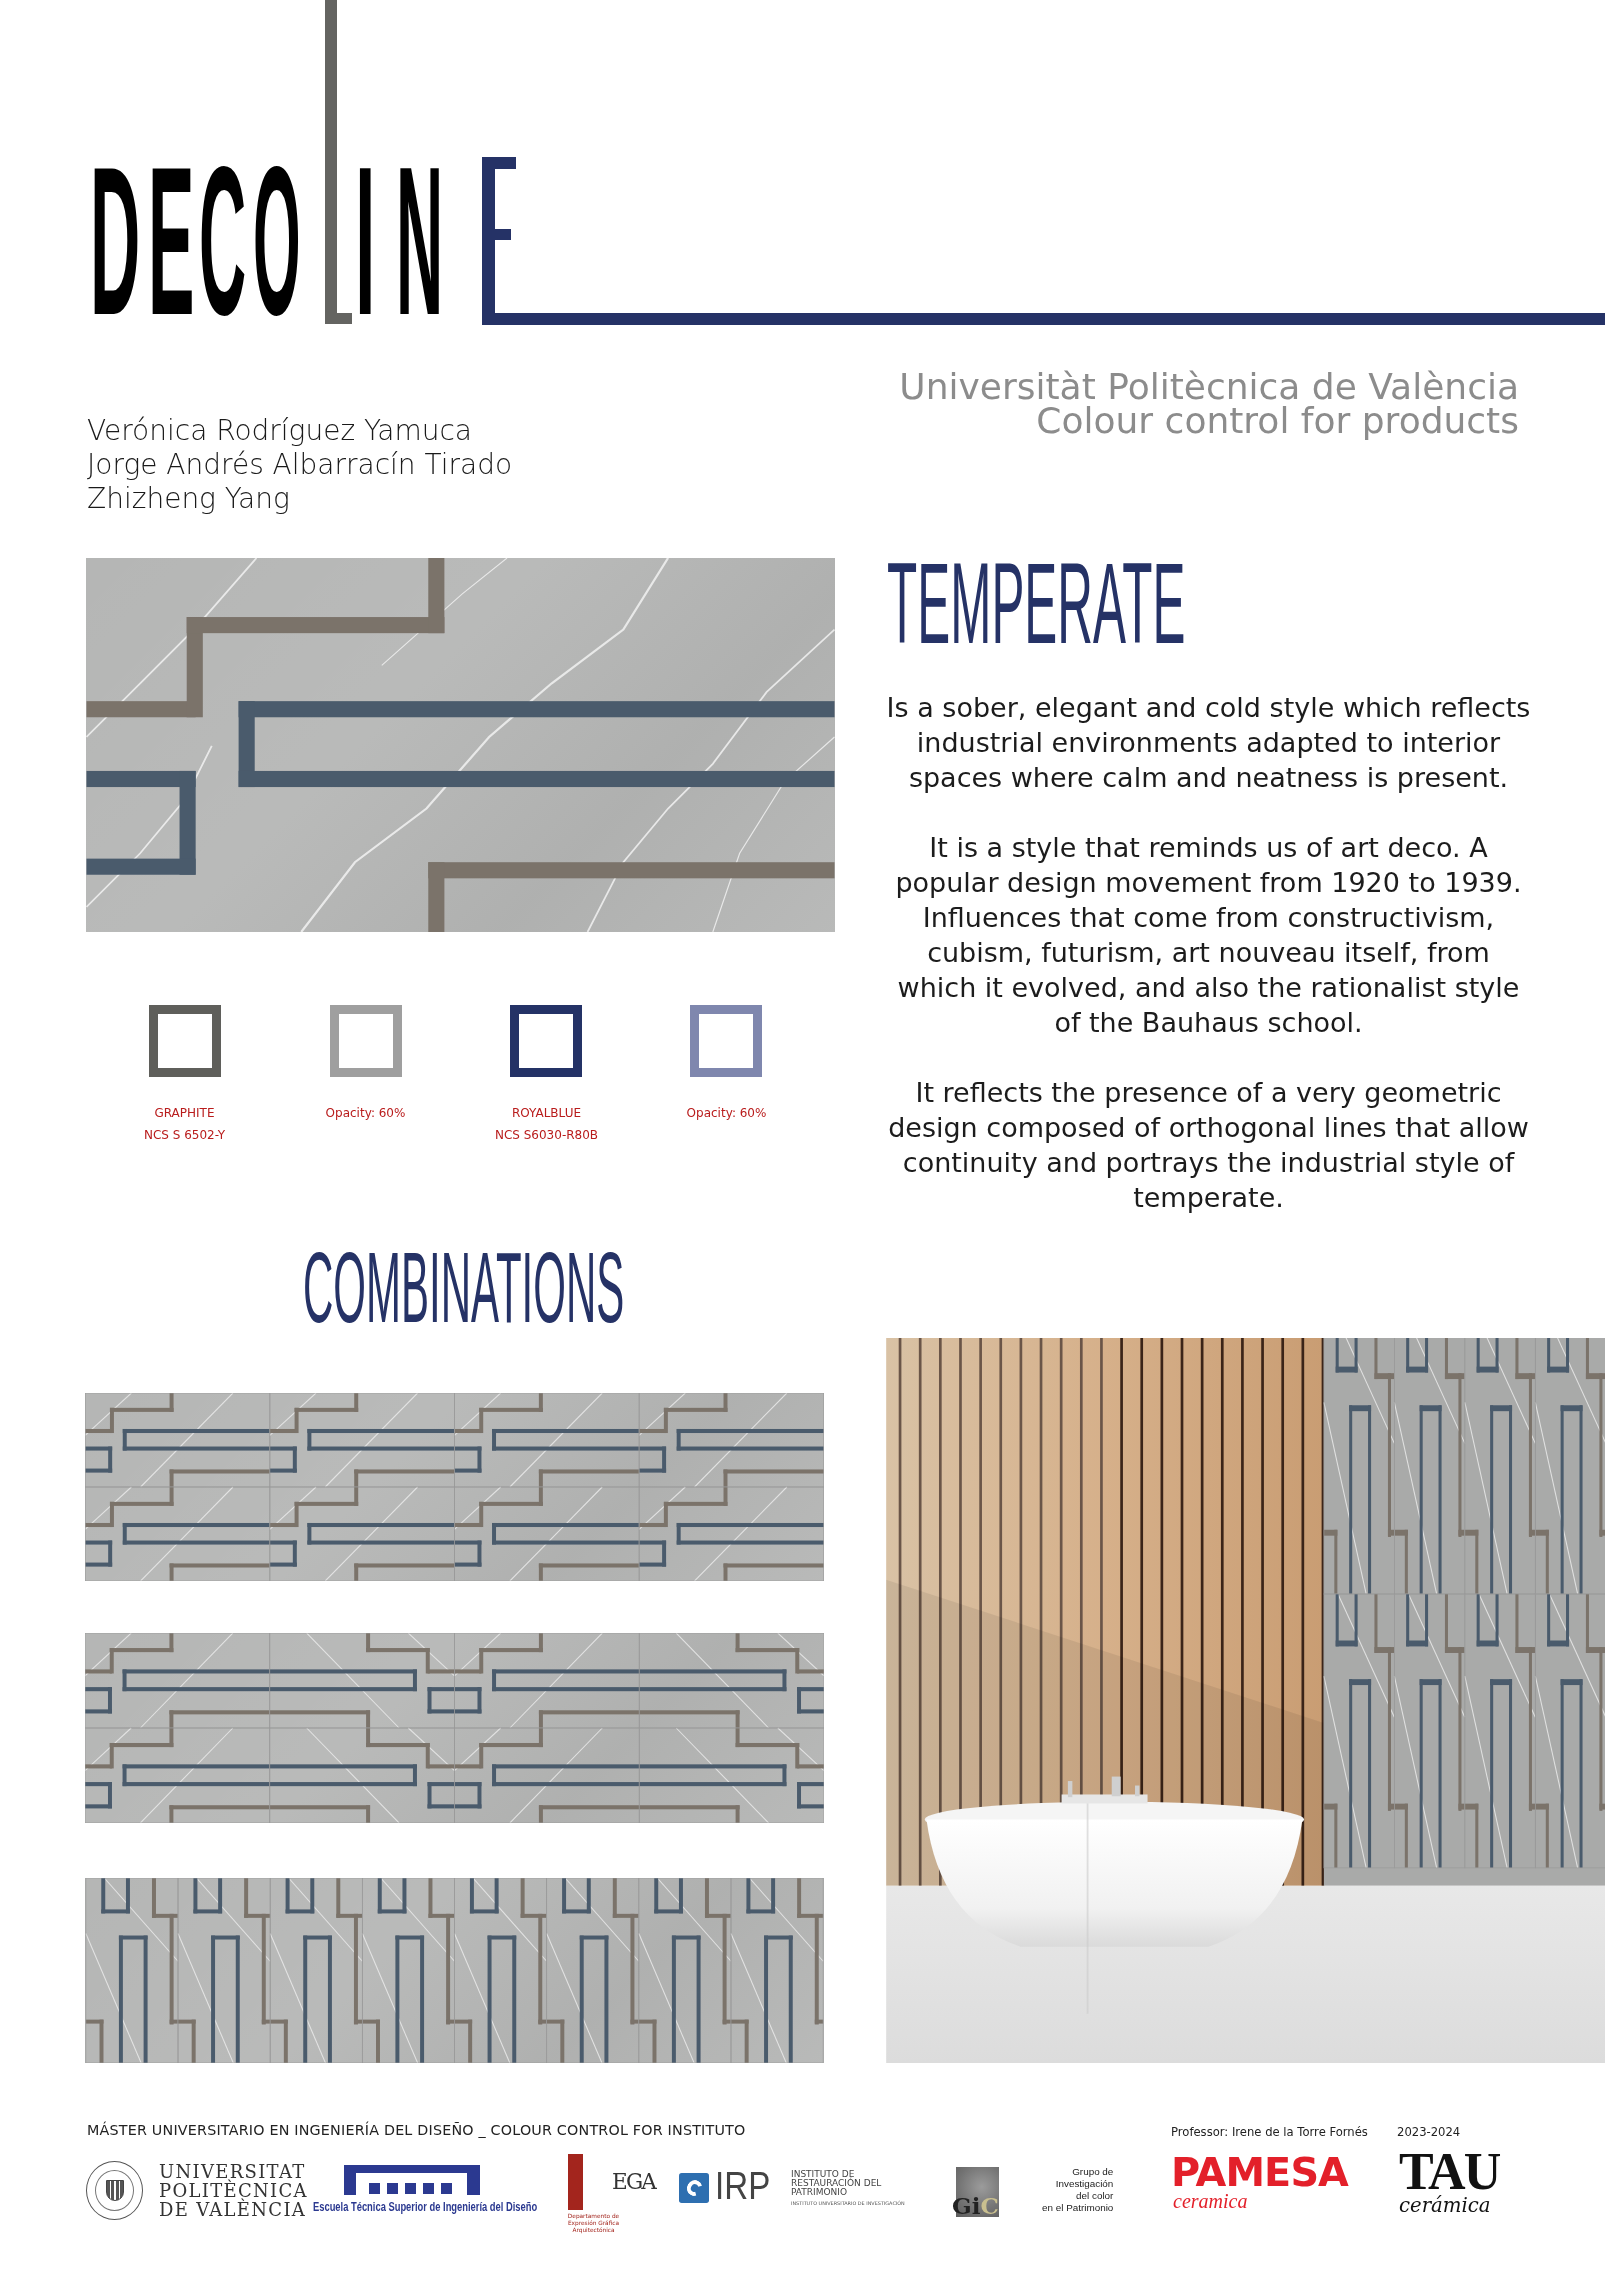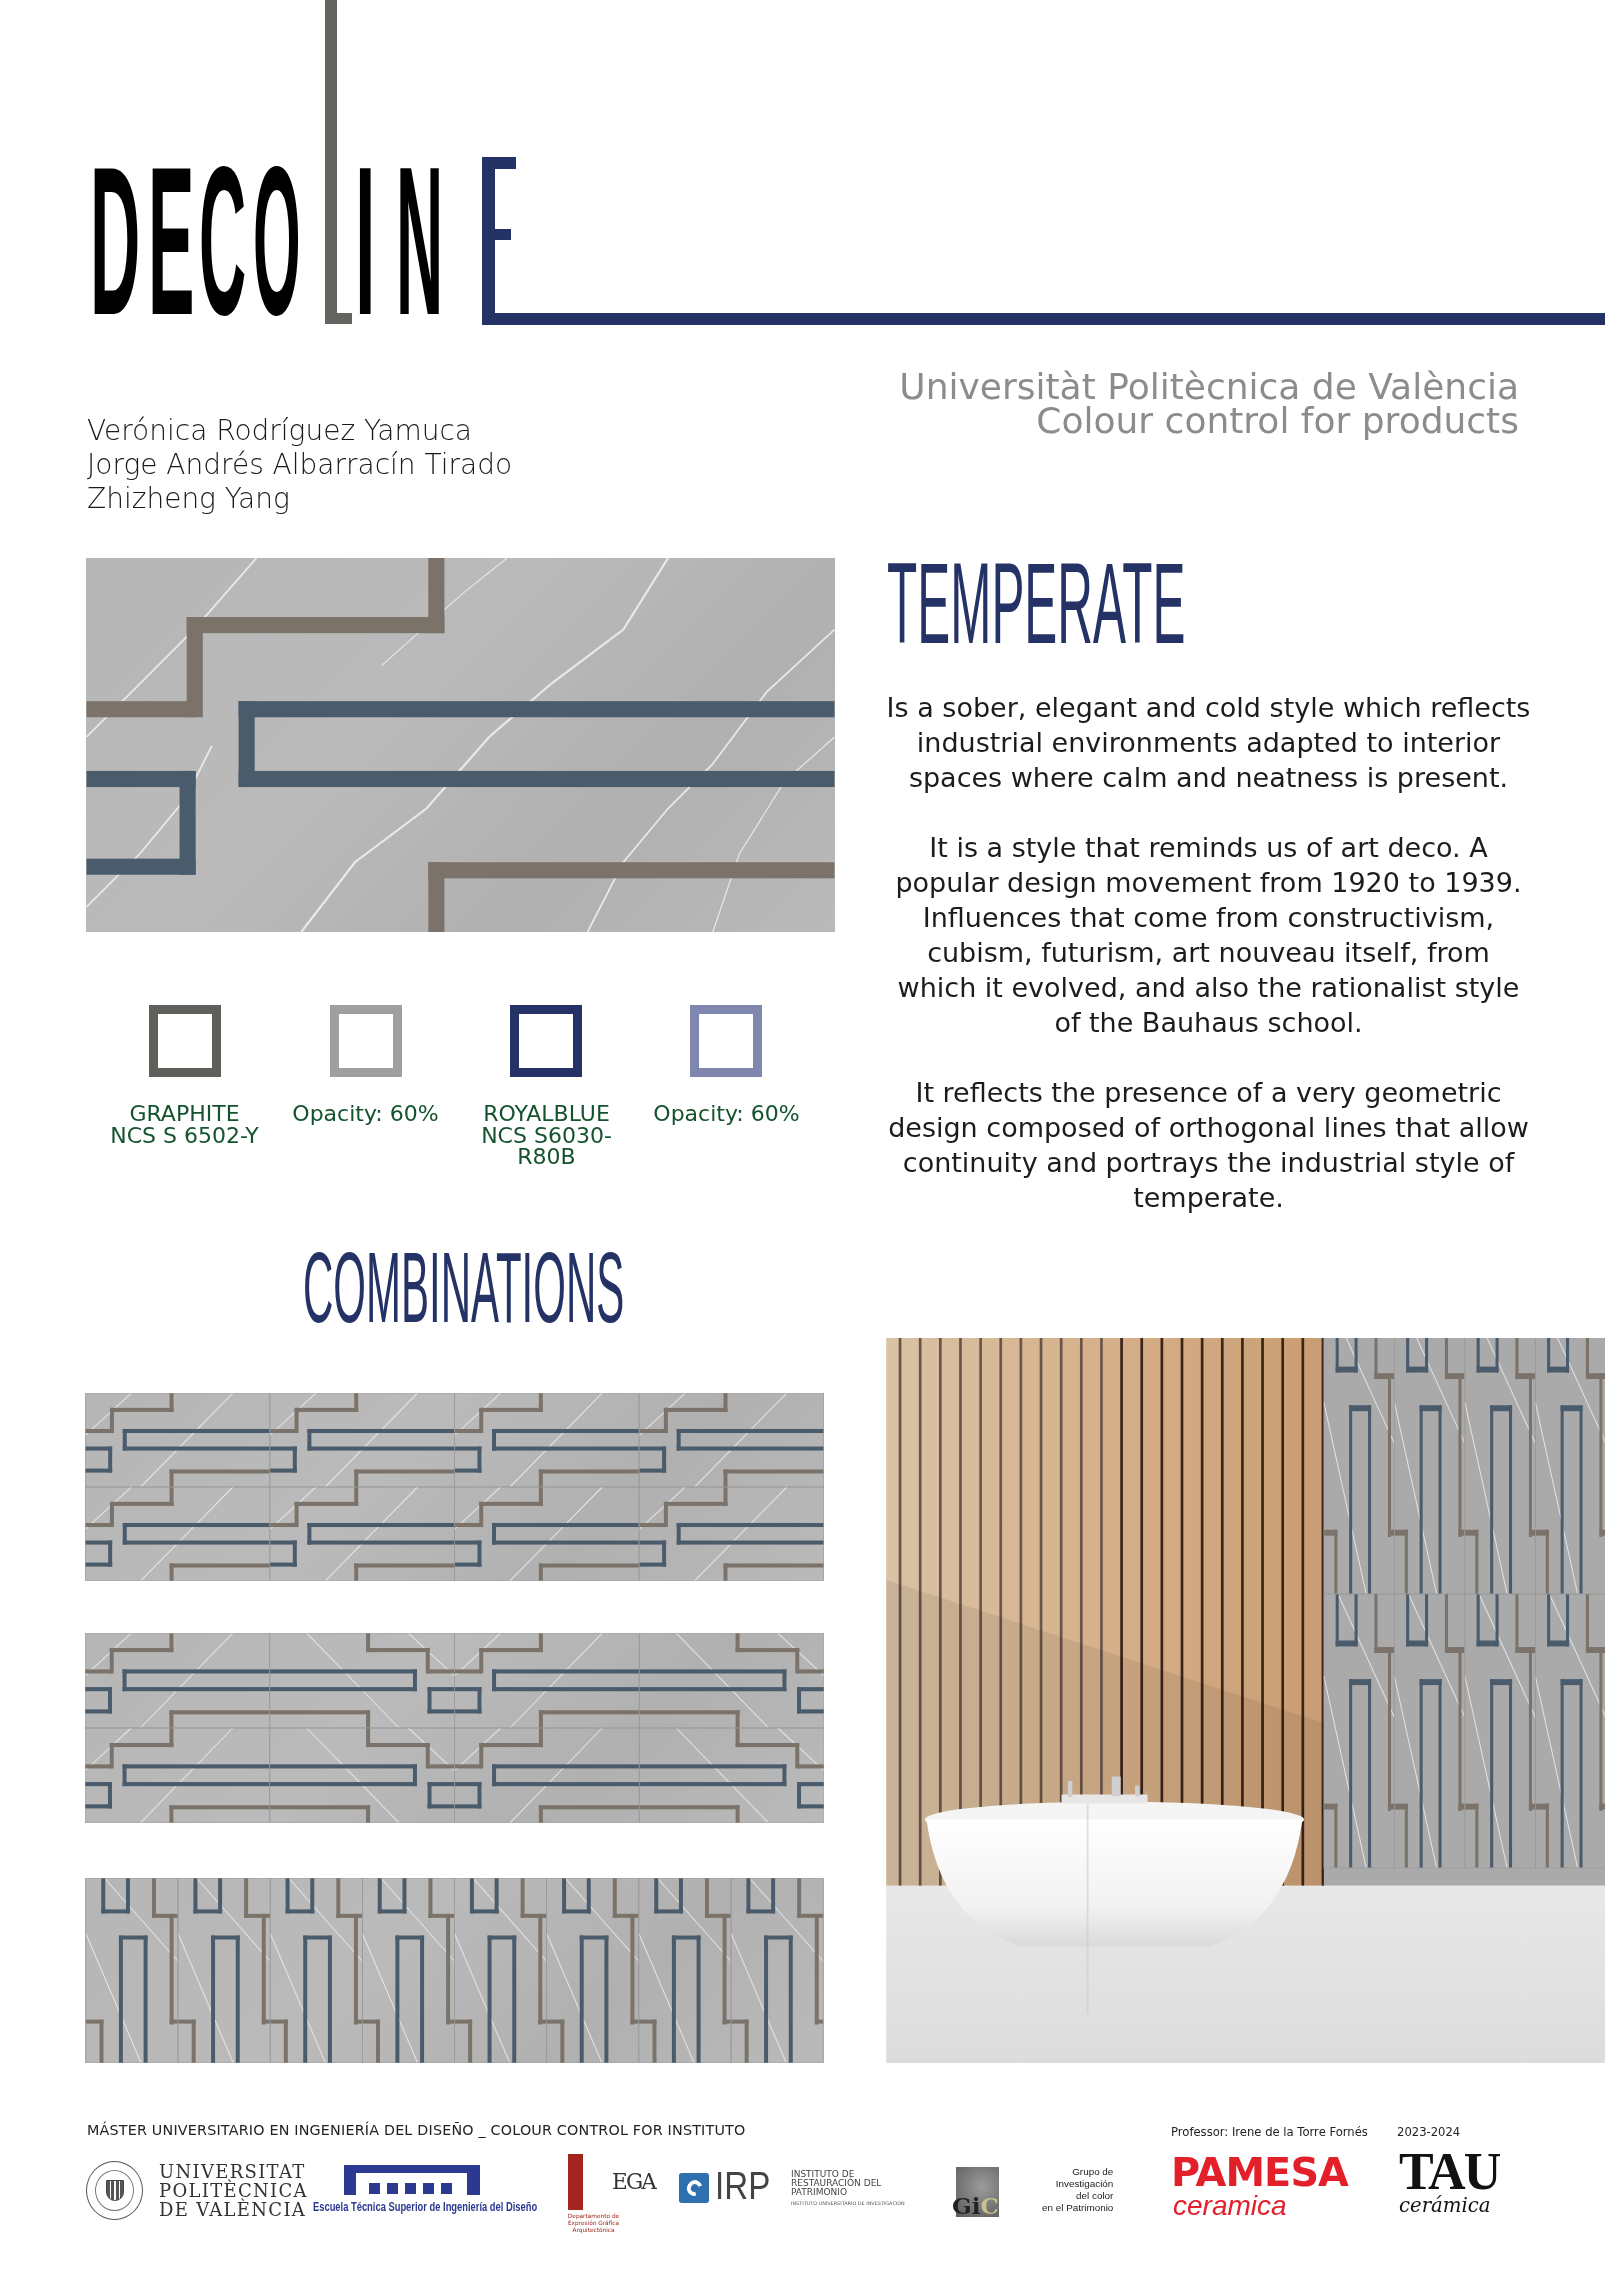--- a/index.html
+++ b/index.html
@@ -22,21 +22,21 @@
 
   
   .marble { background:
       linear-gradient(135deg, rgba(255,255,255,0.0) 0%, rgba(255,255,255,0.06) 40%, rgba(0,0,0,0.03) 70%, rgba(255,255,255,0.05) 100%),
       #b5b6b5; }
   .tile-main { position: absolute; left: 86px; top: 558px; width: 749px; height: 374px; overflow: hidden; }
   .tile-main svg, .combo svg, .render svg { display: block; }
 
   
   .swatch { position: absolute; top: 1005px; width: 72px; height: 72px; border: 9px solid #000; background: #fff; }
-  .swatch-label { position: absolute; top: 1103px; width: 179px; text-align: center; font-size: 22px; line-height: 21.5px; color: #14532d; }
+  .swatch-label { position: absolute; top: 1103px; width: 179px; text-align: center; font-size: 12px; line-height: 21.5px; color: #b91c1c; }
 
   
   .heading { position: absolute; font-family: "Liberation Sans", sans-serif; color: #253266; white-space: nowrap;
              transform-origin: left top; }
   .heading-temperate { left: 887px; top: 546px; font-size: 115px; line-height: 115px; transform: scaleX(0.43); }
   .heading-combinations { left: 303px; top: 1237px; font-size: 100px; line-height: 100px; transform: scaleX(0.42); }
 
   
   .desc { position: absolute; left: 886px; top: 690px; width: 645px; font-size: 27px; line-height: 35px; color: #1c1c1c; }
   .desc p { margin-bottom: 35px; text-align: center; }
@@ -78,22 +78,22 @@
   .irp-sub2 { position: absolute; left: 791px; top: 2200px; font-size: 4.9px; color: #555; white-space: nowrap; }
 
   .gic-mark { position: absolute; left: 956px; top: 2167px; width: 43px; height: 50px; background:
       radial-gradient(circle at 60% 40%, #8a8a8a, #5a5a5a 60%, #3f3f3f); opacity: 0.85; }
   .gic-letters { position: absolute; left: 952px; top: 2192px; font-family: "DejaVu Serif", serif; font-size: 23px; font-weight: 700; color: #222; }
   .gic-letters .c { color: #c9bf8f; }
   .gic-text { position: absolute; left: 1042px; top: 2166px; font-family: "Liberation Sans", sans-serif; font-size: 9.9px; line-height: 12px; color: #222; text-align: right; }
 
   .pamesa { position: absolute; left: 1171px; top: 2153px; font-family: "DejaVu Sans", sans-serif; font-weight: 700;
             font-size: 39px; line-height: 39px; color: #e3202a; letter-spacing: -0.9px; transform: scaleX(1.02); transform-origin: left top; }
-  .pamesa-sub { position: absolute; left: 1173px; top: 2190px; font-family: Liberation Sans, sans-serif; font-style: italic;
-                font-size: 28px; color: #e3202a; }
+  .pamesa-sub { position: absolute; left: 1173px; top: 2190px; font-family: Liberation Serif, serif; font-style: italic;
+                font-size: 20px; color: #e3202a; }
   .tau { position: absolute; left: 1399px; top: 2146px; font-family: "Liberation Serif", serif; font-weight: 700; font-size: 52px; line-height: 52px; color: #111; letter-spacing: -1.8px; }
   .tau-sub { position: absolute; left: 1399px; top: 2194px; font-family: "DejaVu Serif", serif; font-style: italic; font-size: 19.7px; color: #111; }
 </style>
 </head>
 <body>
 
 <div>
   <div class="logo-stem"></div>
   <div class="logo-stem-foot"></div>
   <span class="logo-letter" style="left:90px; transform:scaleX(0.33);">D</span>

